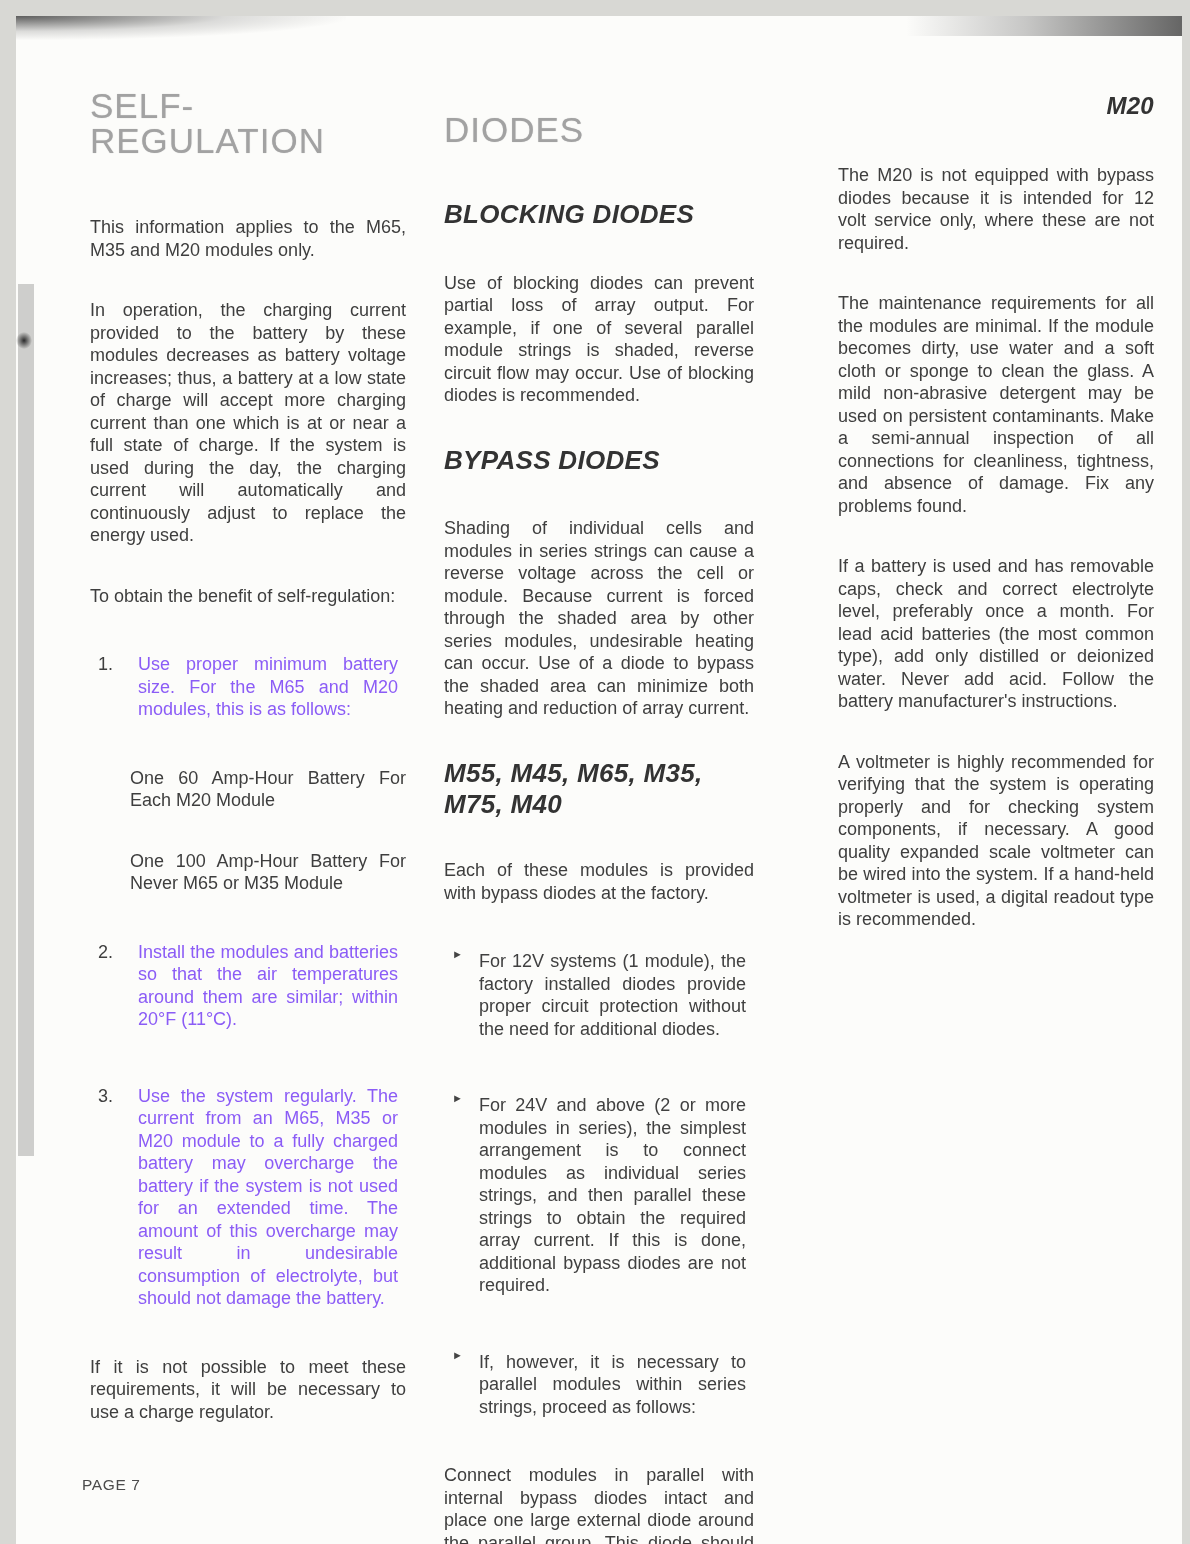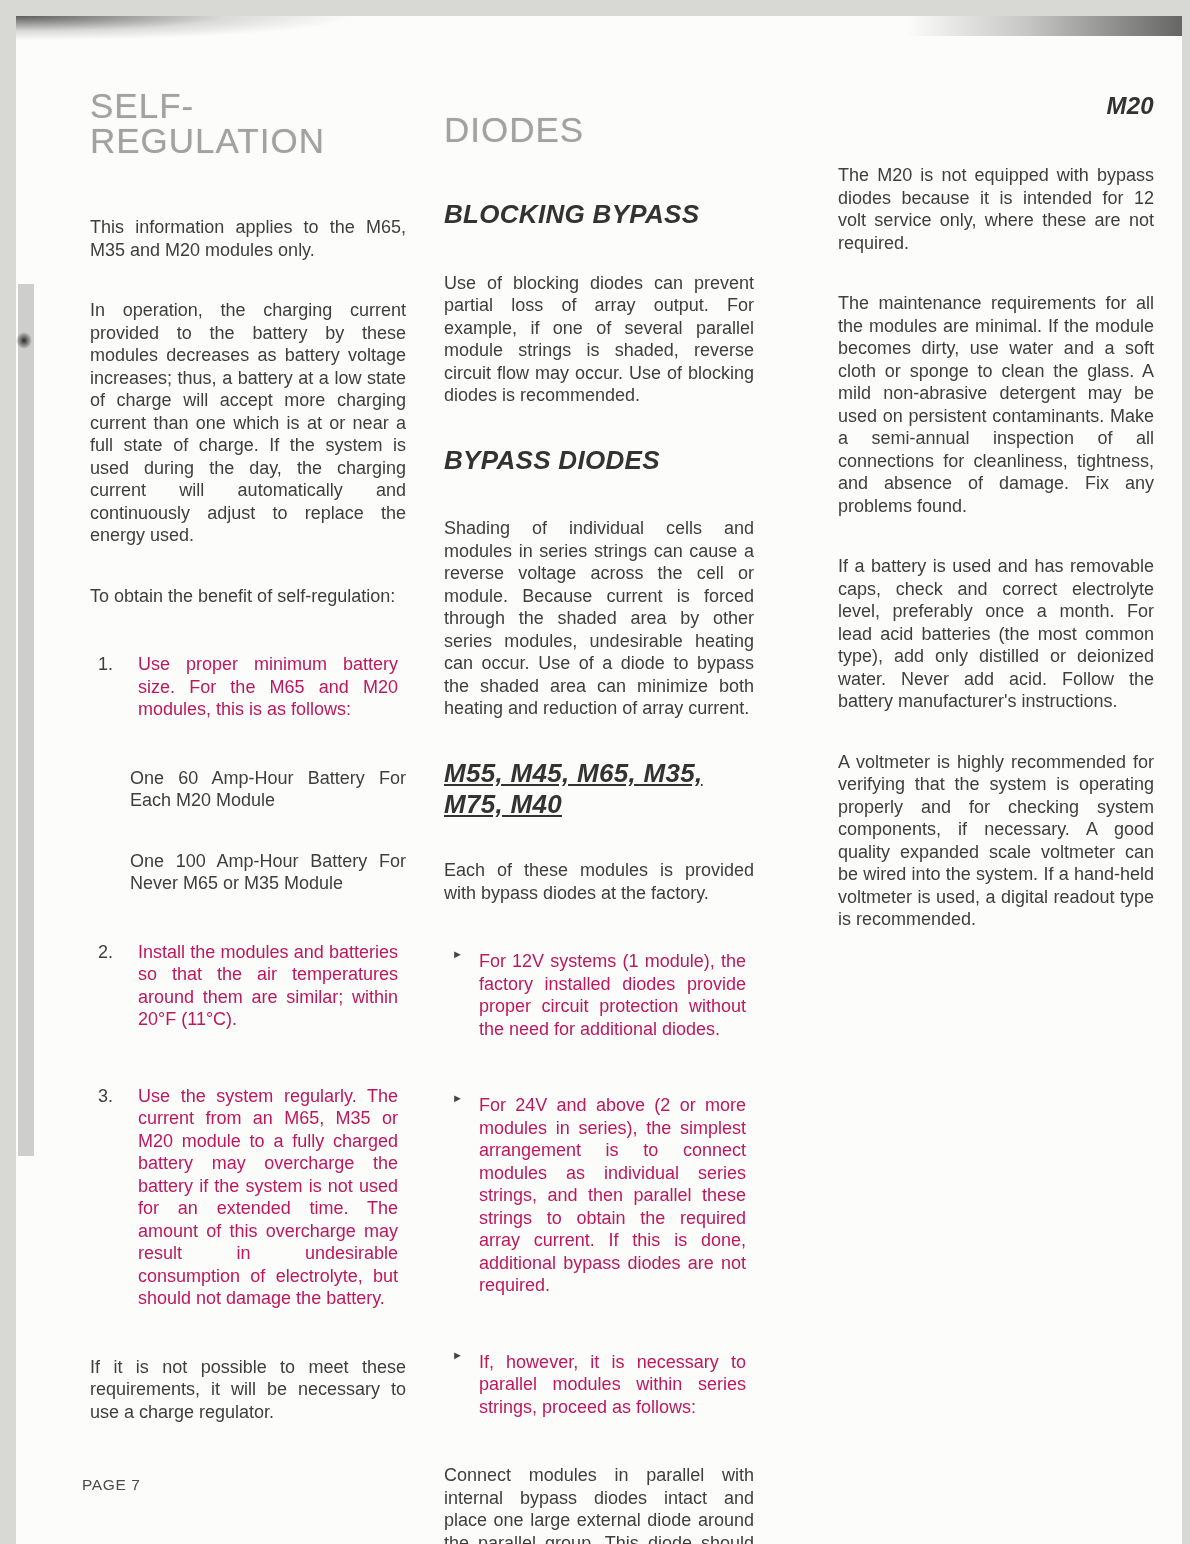--- a/index.html
+++ b/index.html
@@ -52,31 +52,31 @@
   }
   p.body.indented { margin-left:40px; }
 
   .num-item { display:flex; margin:0 0 22px 0; }
   .num-item .num {
     flex:0 0 40px;
     font-size:18px; line-height:22.5px; color:#3e3e3e;
   }
   .num-item .li-text {
     flex:1 1 auto;
-    font-size:18px; line-height:22.5px; text-align:justify; color:#be185d;
+    font-size:18px; line-height:22.5px; text-align:justify; color:#8b5cf6;
   }
 
   .bullet-item { display:flex; margin:0 0 22px 0; }
   .bullet-item .glyph {
     flex:0 0 24px;
     font-size:11px; line-height:22.5px; padding-top:1px; color:#444;
   }
   .bullet-item .li-text {
     flex:1 1 auto;
-    font-size:18px; line-height:22.5px; text-align:justify; color:#be185d;
+    font-size:18px; line-height:22.5px; text-align:justify; color:#404040;
   }
 
   .page-footer {
     position:absolute; left:58px; top:1452px;
     font-size:15.5px; letter-spacing:0.6px; color:#4b4b4b;
   }
 
   
   .artifact { position:absolute; pointer-events:none; }
   .a-top-left    { left:0; top:0; width:330px; height:24px;
@@ -130,27 +130,27 @@
       <span class="num">3.</span>
       <span class="li-text">Use the system regularly. The current from an M65, M35 or M20 module to a fully charged battery may overcharge the battery if the system is not used for an extended time. The amount of this overcharge may result in undesirable consumption of electrolyte, but should not damage the battery.</span>
     </div>
 
     <p class="body">If it is not possible to meet these requirements, it will be necessary to use a charge regulator.</p>
   </div>
 
   <div class="col col-2">
     <h1 class="section-heading" style="margin-bottom:36px;">DIODES</h1>
 
-    <h2 class="sub-heading first">BLOCKING BYPASS</h2>
+    <h2 class="sub-heading first">BLOCKING DIODES</h2>
     <p class="body">Use of blocking diodes can prevent partial loss of array output. For example, if one of several parallel module strings is shaded, reverse circuit flow may occur. Use of blocking diodes is recommended.</p>
 
     <h2 class="sub-heading">BYPASS DIODES</h2>
     <p class="body">Shading of individual cells and modules in series strings can cause a reverse voltage across the cell or module. Because current is forced through the shaded area by other series modules, undesirable heating can occur. Use of a diode to bypass the shaded area can minimize both heating and reduction of array current.</p>
 
-    <h2 class="sub-heading" style="margin-bottom:24px;text-decoration:underline;">M55, M45, M65, M35, M75, M40</h2>
+    <h2 class="sub-heading" style="margin-bottom:24px;">M55, M45, M65, M35, M75, M40</h2>
     <p class="body">Each of these modules is provided with bypass diodes at the factory.</p>
 
     <div class="bullet-item">
       <span class="glyph">►</span>
       <span class="li-text">For 12V systems (1 module), the factory installed diodes provide proper circuit protection without the need for additional diodes.</span>
     </div>
 
     <div class="bullet-item">
       <span class="glyph">►</span>
       <span class="li-text">For 24V and above (2 or more modules in series), the simplest arrangement is to connect modules as individual series strings, and then parallel these strings to obtain the required array current. If this is done, additional bypass diodes are not required.</span>

